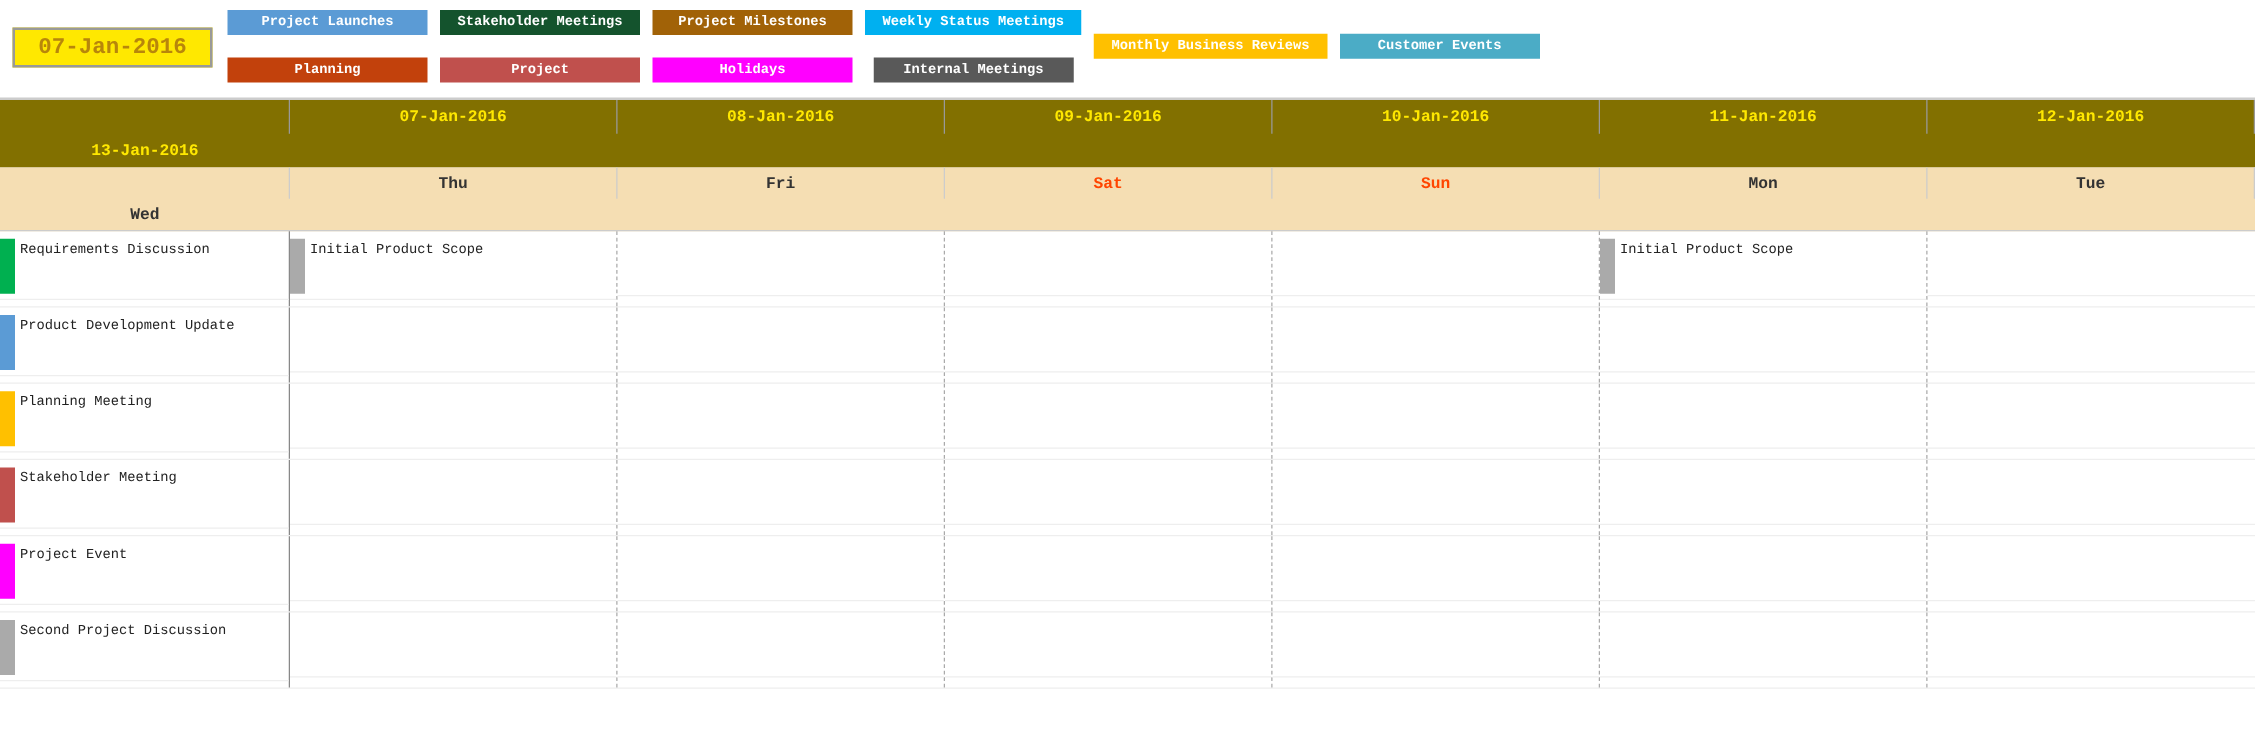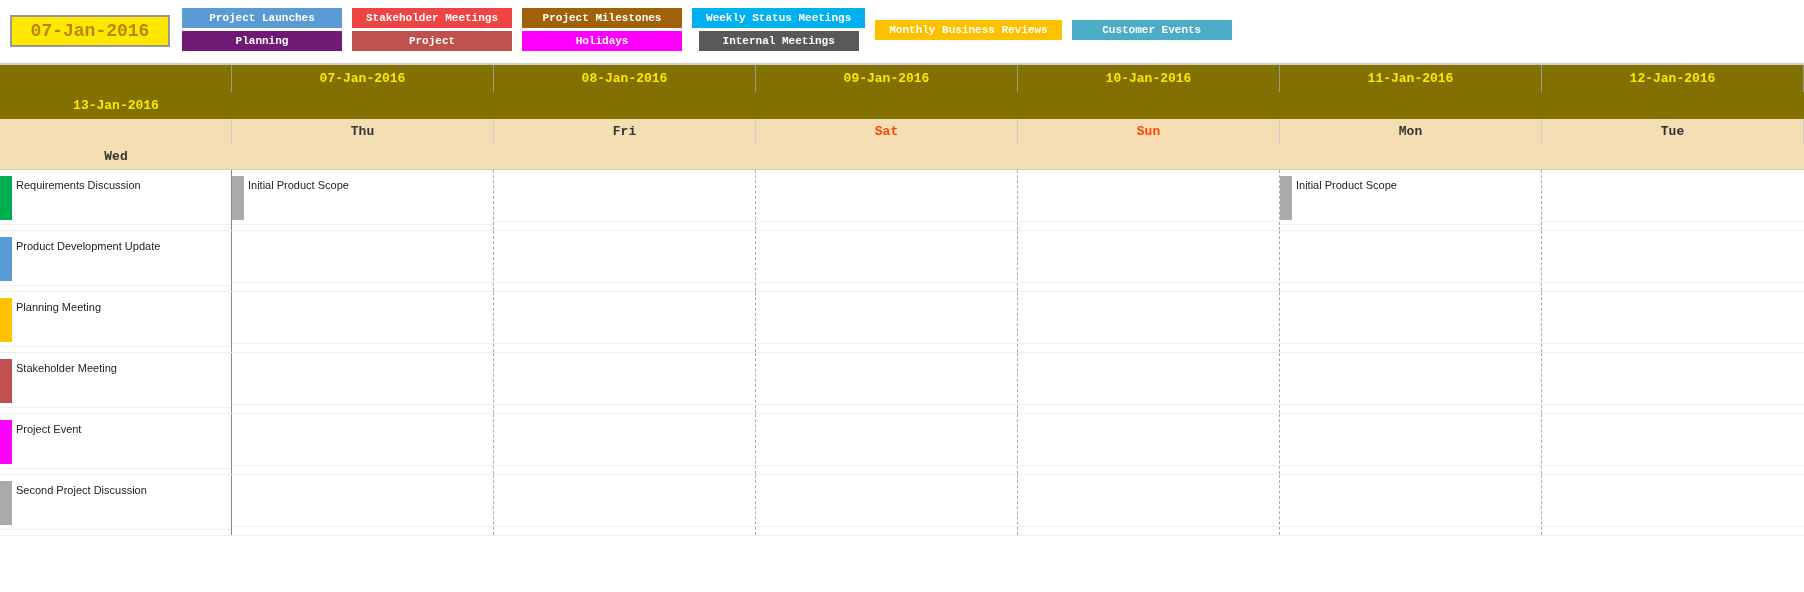--- a/index.html
+++ b/index.html
@@ -51,21 +51,21 @@
       display: flex;
       gap: 10px;
       align-items: center;
       flex: 1;
     }
 
     .legend-group {
       display: flex;
       flex-direction: column;
       align-items: center;
-      gap: 3px;
+      gap: 18px;
     }
 
     .legend-badge {
       padding: 4px 14px;
       font-size: 11px;
       font-weight: bold;
       text-align: center;
       color: #fff;
       white-space: nowrap;
       min-width: 160px;
@@ -141,21 +141,21 @@
     }
 
     .event-stripe {
       width: 12px;
       min-height: 44px;
       flex-shrink: 0;
     }
 
     .event-text {
       font-size: 11px;
-      font-family: Liberation Sans, sans-serif;
+      font-family: Liberation Mono, monospace;
       color: #222;
       padding: 2px 4px;
       line-height: 1.4;
     }
 
     .event-col-first {
       border-right: 1px solid #888;
     }
   </style>
 </head>
@@ -164,24 +164,24 @@
 <div class="top-section">
   <div class="title-block">
     <span class="enter-week-label"></span>
     <input class="date-input" type="text" value="07-Jan-2016" style="">
   </div>
 
   <div class="legend-area" id="legend-container">
 
   <div class="legend-group">
         <div class="legend-badge" style="background: rgb(91, 155, 213);">Project Launches</div>
-        <div class="legend-badge" style="background: #701a75;">Planning</div>
-      </div>
-      <div class="legend-group">
-        <div class="legend-badge" style="background: #ef4444;">Stakeholder Meetings</div>
+        <div class="legend-badge" style="background: #c2410c;">Planning</div>
+      </div>
+      <div class="legend-group">
+        <div class="legend-badge" style="background: #14532d;">Stakeholder Meetings</div>
         <div class="legend-badge" style="background: rgb(192, 80, 77);">Project</div>
       </div>
       <div class="legend-group">
         <div class="legend-badge" style="background: #a16207;">Project Milestones</div>
         <div class="legend-badge" style="background: rgb(255, 0, 255);">Holidays</div>
       </div>
       <div class="legend-group">
         <div class="legend-badge" style="background: rgb(0, 176, 240);">Weekly Status Meetings</div>
         <div class="legend-badge" style="background: rgb(89, 89, 89);">Internal Meetings</div>
       </div>

